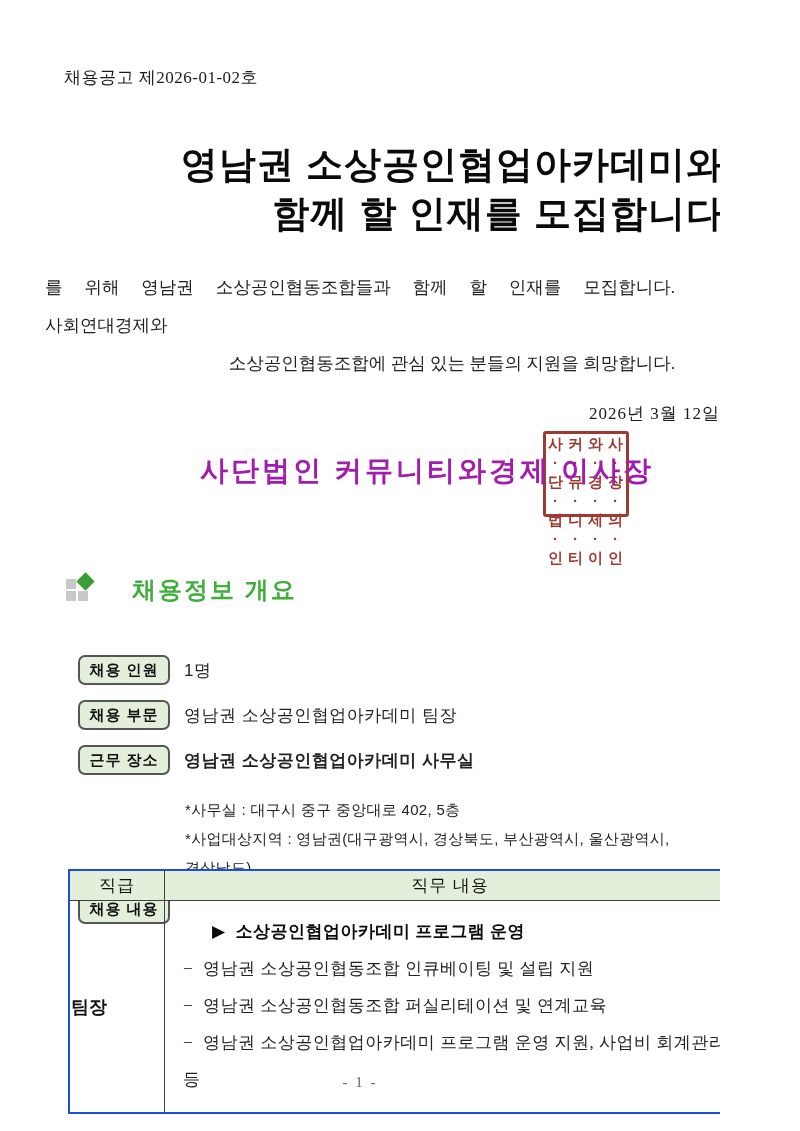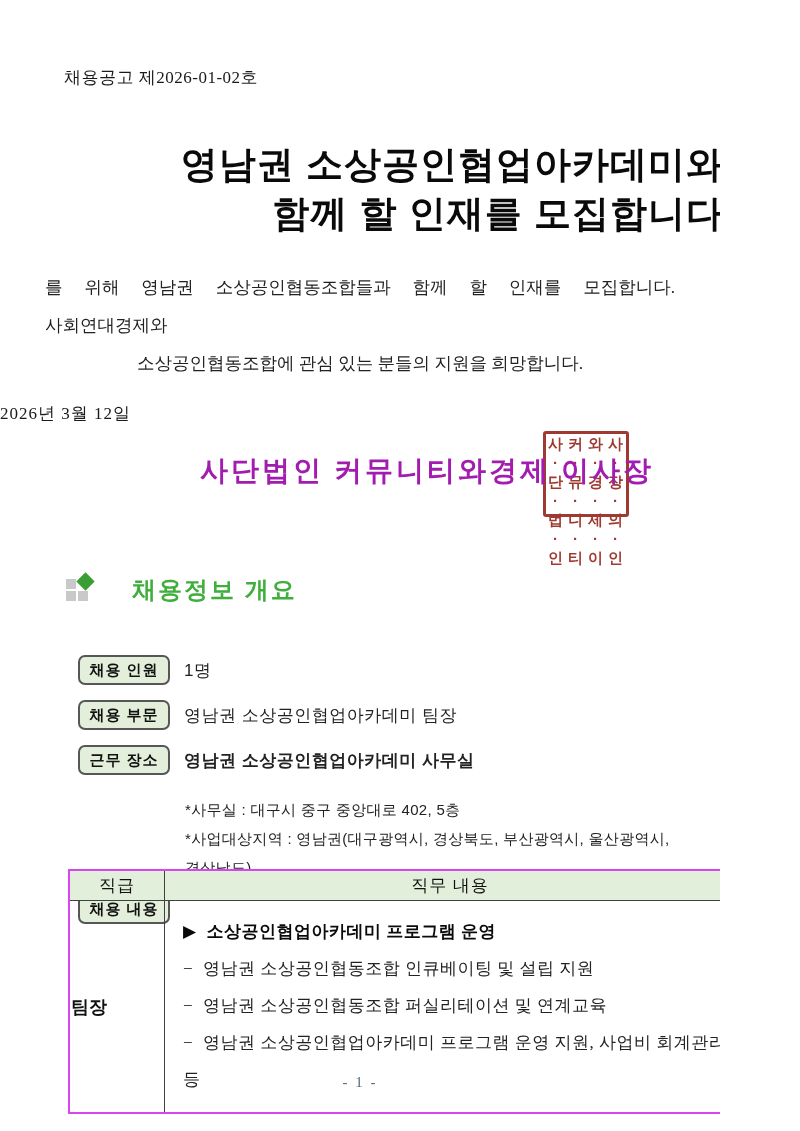--- a/index.html
+++ b/index.html
@@ -22,24 +22,24 @@
     font-weight:bold;font-size:37px;line-height:49px;
     letter-spacing:1px;color:#0a0a0a;
   }
   .intro{
     position:absolute;top:268px;left:45px;right:45px;
     font-size:17.5px;line-height:38px;
     word-break:keep-all;color:#222;
   }
   .intro .jline{text-align:justify;text-align-last:justify;}
   .intro .first{text-indent:20px;}
-  .intro .last{text-align:center;}
+  .intro .last{text-align:right;}
   .date-line{
     position:absolute;top:402px;left:0;width:100%;
-    text-align:left;font-size:17px;letter-spacing:1px;
+    text-align:right;font-size:17px;letter-spacing:1px;
   }
   .signature-text{
     position:absolute;top:452px;left:200px;
     font-family:Liberation Serif, serif;
     font-weight:bold;font-size:28px;letter-spacing:3px;
     color:#a21caf;z-index:2;
   }
   .stamp{
     position:absolute;left:543px;top:431px;
     width:80px;height:80px;
@@ -82,41 +82,41 @@
     font-size:17px;letter-spacing:0.5px;color:#222;
   }
   .info-value.bold{font-weight:bold;}
   .info-notes{
     margin:20px 0 12px 107px;
     font-family:"Liberation Sans","DejaVu Sans",sans-serif;
     font-size:15px;line-height:29px;letter-spacing:0.3px;color:#222;
   }
   .job-table{
     position:absolute;left:68px;top:869px;width:669px;
-    border-collapse:collapse;border:2px solid #d946ef;
+    border-collapse:collapse;border:2px solid #1d4ed8;
   }
   .job-table th,.job-table td{border:1.5px solid #404040;}
   .job-table th{
     height:27px;background:#e2efda;
     font-family:"Liberation Sans","DejaVu Sans",sans-serif;
     font-weight:normal;font-size:17px;letter-spacing:1px;color:#111;
   }
   .col-rank{width:92px;}
   .rank-cell{
     text-align:left;vertical-align:middle;
     font-family:"Liberation Sans","DejaVu Sans",sans-serif;
     font-weight:bold;font-size:18px;color:#111;margin-left:16px;
   }
   .duty-cell{padding:12px 8px 14px 18px;vertical-align:middle;}
   .duty{
     font-size:17px;line-height:37px;letter-spacing:0.5px;
     word-break:keep-all;color:#222;
   }
   .duty .marker{margin-right:10px;}
-  .duty.head{font-weight:bold;color:#0a0a0a;}
+  .duty.head{font-weight:bold;color:#0a0a0a;margin-left:29px;}
   .page-number{
     position:absolute;top:1074px;left:0;width:100%;
     text-align:center;font-size:15px;letter-spacing:2px;color:#5a6b7a;
   }
 </style>
 </head>
 <body>
 
 <div class="page">
 

